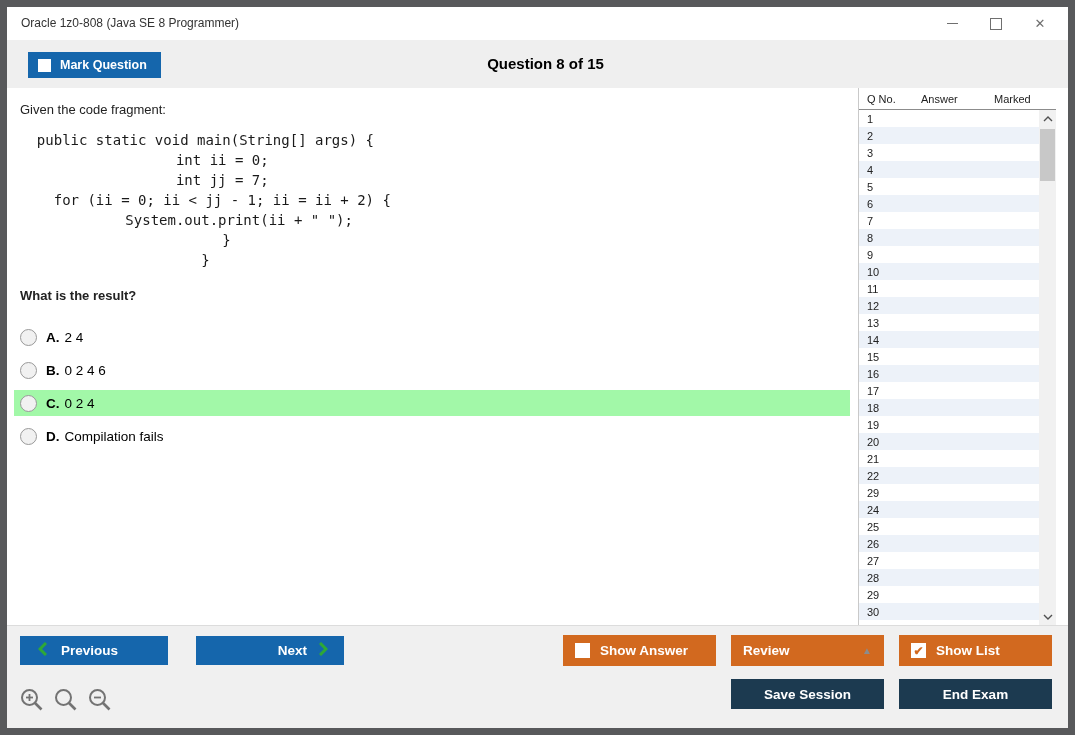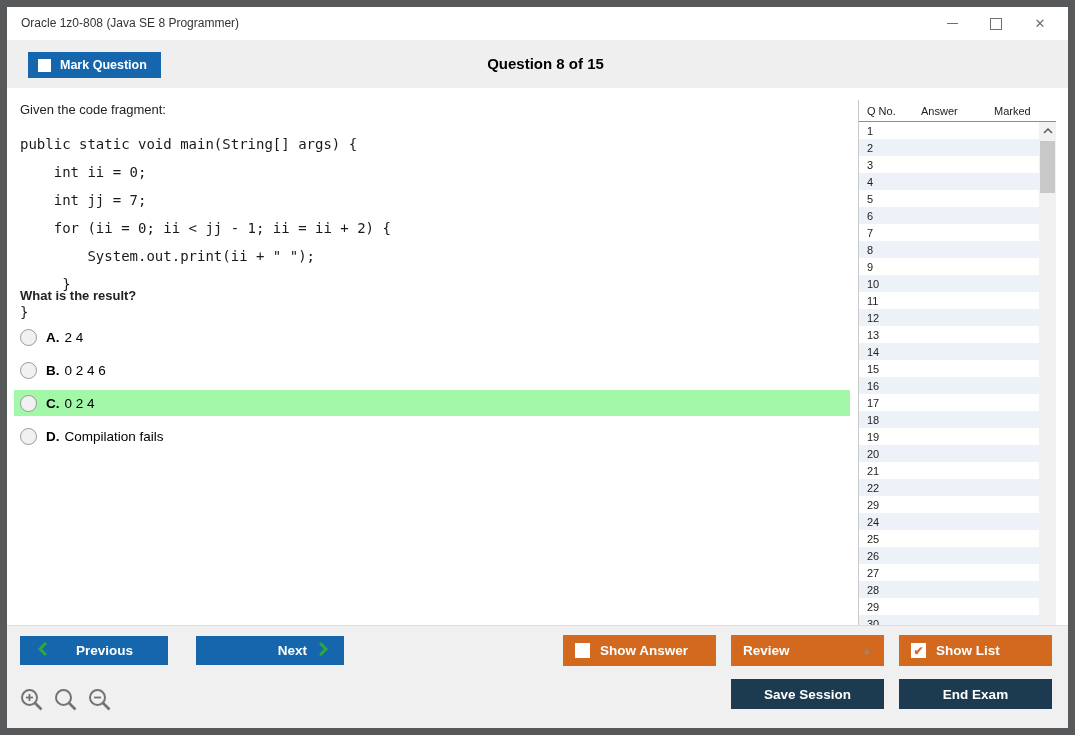--- a/index.html
+++ b/index.html
@@ -22,38 +22,38 @@
               font-weight:bold; font-size:15px; color:#000;margin-left:8px; }
   .mark-btn { position:absolute; left:21px; top:12px; width:133px; height:26px; background:#1566ac;
               color:#fff; font-weight:bold; font-size:12.5px; display:flex; align-items:center;
               gap:9px; padding-left:10px; box-sizing:border-box; border:none; cursor:pointer; }
   .mark-cb { width:13px; height:13px; background:#fff; flex:0 0 auto; }
 
   
   .main { position:absolute; left:0; top:81px; width:100%; height:537px; background:#fff; }
   .intro  { position:absolute; left:13px; top:14px;  font-size:13px; color:#222; }
   .code   { position:absolute; left:13px; top:42px; font-family:"DejaVu Sans Mono", monospace;
-            font-size:14px; line-height:28px; color:#1a1a1a; white-space:pre; margin:0; }
+            font-size:14px; line-height:20px; color:#1a1a1a; white-space:pre; margin:0;text-align:center; }
   .prompt { position:absolute; left:13px; top:200px; font-size:13px; color:#222;font-weight:bold; }
 
   .opt { position:absolute; left:7px; width:836px; height:26px; display:flex; align-items:center;
          gap:9px; padding-left:6px; box-sizing:border-box; font-size:13.5px; color:#000; cursor:pointer; }
   .opt.highlighted { background:#a2f8a8; }
   .radio { width:15px; height:15px; border-radius:50%; border:1px solid #999;
            background:#f1f1f1; flex:0 0 auto; }
   .opt-letter { font-weight:bold; }
   .opt-text { margin-left:-4px; }
 
   .answerbox { position:absolute; left:7px; top:377px; width:836px; height:92px; background:#faf0bd;
                box-sizing:border-box; padding:22px 0 0 20px; font-size:13px; color:#000; }
   .answerbox .line { font-weight:bold; }
   .answerbox .line + .line { margin-top:15px; }
 
   
-  .qpanel { position:absolute; left:851px; top:12px; width:198px; height:537px; background:#fff;
+  .qpanel { position:absolute; left:851px; top:0; width:198px; height:537px; background:#fff;
             border-left:1px solid #c9c9c9; box-sizing:border-box; }
   .qhead { position:absolute; left:0; top:0; width:100%; height:22px; border-bottom:1px solid #8c8c8c;
            display:flex; align-items:center; font-size:11px; color:#222; box-sizing:border-box; }
   .qhead .h1 { width:54px; padding-left:8px; }
   .qhead .h2 { width:73px; }
   .qhead .h3 { flex:1; }
   .qrows { position:absolute; left:0; top:22px; right:17px; bottom:0; overflow:hidden; }
   .qrow { height:17px; display:flex; align-items:center; font-size:11px; color:#222; cursor:pointer; }
   .qrow.alt { background:#edf2f9; }
   .qcell { display:block; }
@@ -66,21 +66,21 @@
   .sb-thumb { position:absolute; left:1px; top:19px; width:15px; height:52px; background:#c8c8c8; }
 
   
   .footer { position:absolute; left:0; top:618px; width:100%; height:103px; background:#f0f0f0;
             border-top:1px solid #dcdcdc; box-sizing:border-box; }
   .btn { position:absolute; display:flex; align-items:center; box-sizing:border-box;
          border:none; color:#fff; cursor:pointer; }
   .btn-blue { background:#1566ac; font-weight:bold; font-size:13.5px; }
   .btn-orange { background:#d2691f; font-weight:600; font-size:13.5px; }
   .btn-navy { background:#1c3a50; font-weight:600; font-size:13.5px; justify-content:center; }
-  .prev-btn { left:13px; top:10px; width:148px; height:29px; padding-left:18px; gap:29px; }
+  .prev-btn { left:13px; top:10px; width:148px; height:29px; padding-left:18px; gap:14px; }
   .next-btn { left:189px; top:10px; width:148px; height:29px; justify-content:flex-end;
               padding-right:16px; gap:12px;padding-left:27px; }
   .showanswer-btn { left:556px; top:9px;  width:153px; height:31px; padding-left:12px; gap:10px; }
   .review-btn     { left:724px; top:9px;  width:153px; height:31px; padding-left:12px;
                     justify-content:space-between; padding-right:12px; }
   .showlist-btn   { left:892px; top:9px;  width:153px; height:31px; padding-left:12px; gap:10px; }
   .savesession-btn{ left:724px; top:53px; width:153px; height:30px; }
   .endexam-btn    { left:892px; top:53px; width:153px; height:30px; }
   .cb { width:15px; height:15px; background:#fff; flex:0 0 auto; display:flex;
         align-items:center; justify-content:center; }

